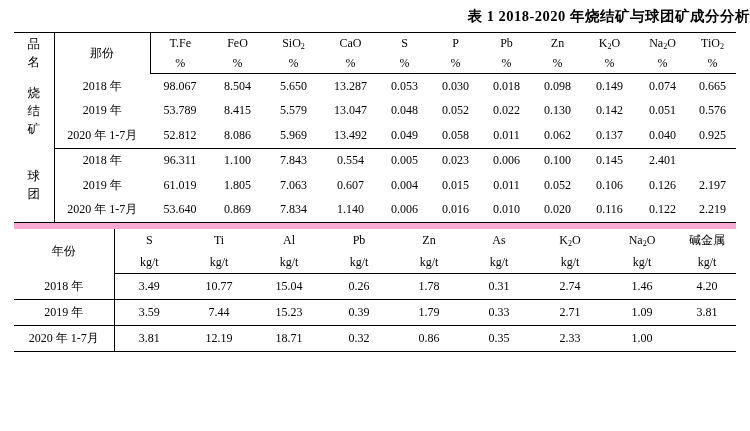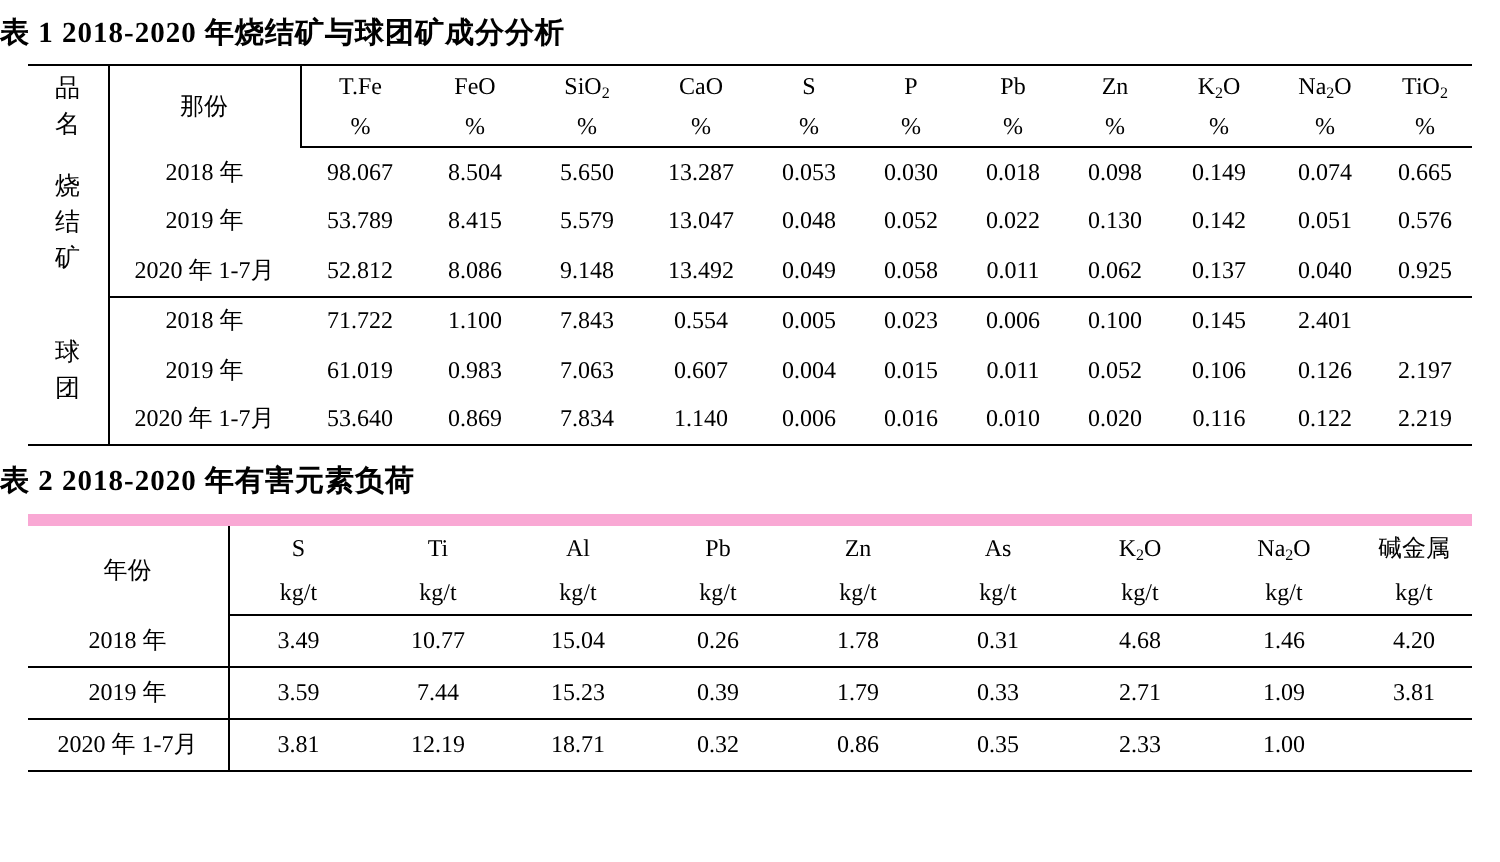--- a/index.html
+++ b/index.html
@@ -14,21 +14,21 @@
     color: #000000;
     overflow: hidden;
   }
   .page {
     width: 750px;
     height: 431px;
     position: relative;
     box-sizing: border-box;
   }
   .caption {
-    text-align: left;
+    text-align: right;
     font-size: 14.5px;
     font-weight: bold;
     letter-spacing: 0.5px;
   }
   #caption1 { padding-top: 7px; padding-bottom: 6px; }
   #caption2 { padding-top: 8px; padding-bottom: 7px; }
 
   table {
     border-collapse: collapse;
     table-layout: fixed;
@@ -169,52 +169,52 @@
       <td>0.022</td>
       <td>0.130</td>
       <td>0.142</td>
       <td>0.051</td>
       <td>0.576</td>
     </tr>
     <tr class="data-row sep">
       <td class="nowrap">2020 年 1-7月</td>
       <td>52.812</td>
       <td>8.086</td>
-      <td>9.148</td>
+      <td>5.969</td>
       <td>13.492</td>
       <td>0.049</td>
       <td>0.058</td>
       <td>0.011</td>
       <td>0.062</td>
       <td>0.137</td>
       <td>0.040</td>
       <td>0.925</td>
     </tr>
 
     <tr class="data-row">
       <td class="lab" rowspan="3">
         <div class="vlabel">球<br>团</div>
       </td>
       <td>2018 年</td>
-      <td>71.722</td>
+      <td>96.311</td>
       <td>1.100</td>
       <td>7.843</td>
       <td>0.554</td>
       <td>0.005</td>
       <td>0.023</td>
       <td>0.006</td>
       <td>0.100</td>
       <td>0.145</td>
       <td>2.401</td>
       <td></td>
     </tr>
     <tr class="data-row">
       <td>2019 年</td>
       <td>61.019</td>
-      <td>0.983</td>
+      <td>1.805</td>
       <td>7.063</td>
       <td>0.607</td>
       <td>0.004</td>
       <td>0.015</td>
       <td>0.011</td>
       <td>0.052</td>
       <td>0.106</td>
       <td>0.126</td>
       <td>2.197</td>
     </tr>
@@ -228,21 +228,20 @@
       <td>0.016</td>
       <td>0.010</td>
       <td>0.020</td>
       <td>0.116</td>
       <td>0.122</td>
       <td>2.219</td>
     </tr>
   </tbody>
     </table>
 
-  <div class="caption" id="caption2">表 2    2018-2020 年有害元素负荷</div>
 
   <table id="table2">
     <colgroup>
       <col style="width:100px">
       <col style="width:70px">
       <col style="width:70px">
       <col style="width:70px">
       <col style="width:70px">
       <col style="width:70px">
       <col style="width:70px">
@@ -277,21 +276,21 @@
     </tr>
 
     <tr class="data-row">
       <td class="lab">2018 年</td>
       <td>3.49</td>
       <td>10.77</td>
       <td>15.04</td>
       <td>0.26</td>
       <td>1.78</td>
       <td>0.31</td>
-      <td>4.68</td>
+      <td>2.74</td>
       <td>1.46</td>
       <td>4.20</td>
     </tr>
     <tr class="data-row">
       <td class="lab">2019 年</td>
       <td>3.59</td>
       <td>7.44</td>
       <td>15.23</td>
       <td>0.39</td>
       <td>1.79</td>

